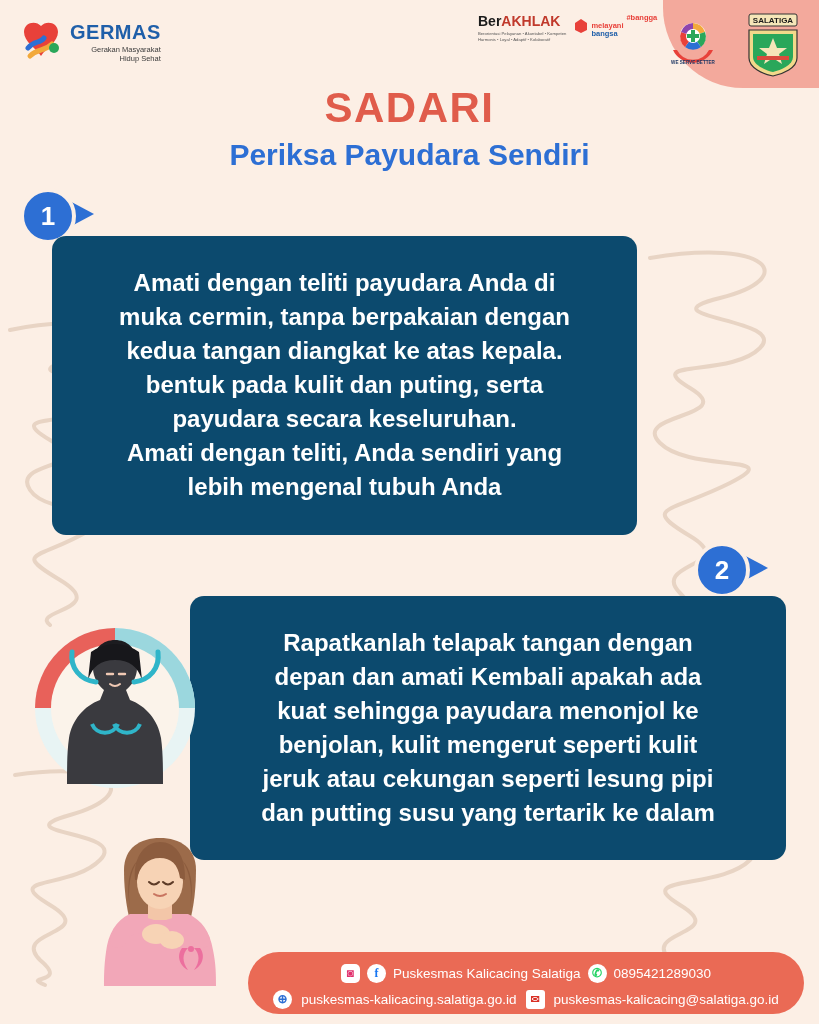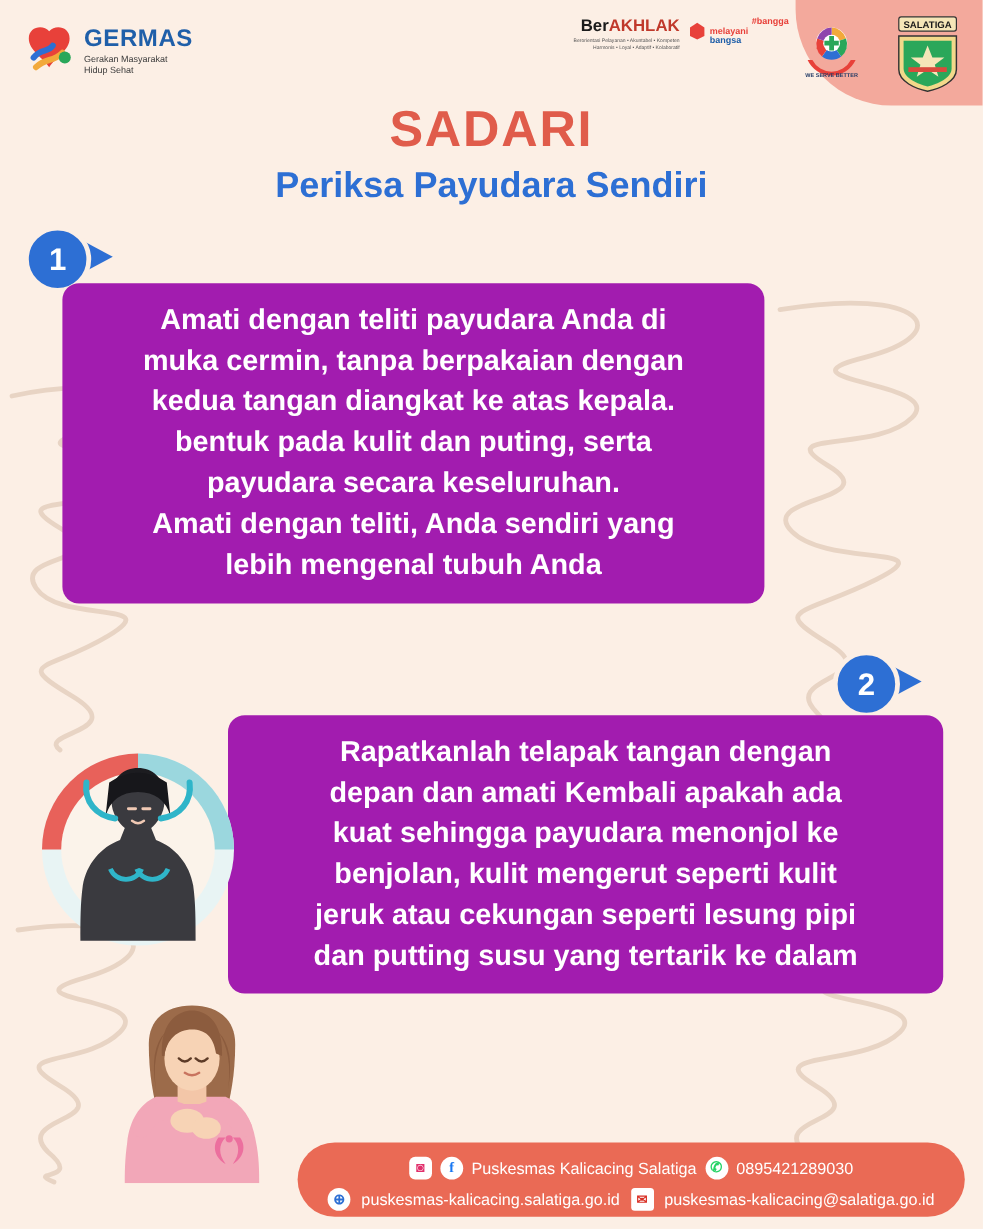--- a/index.html
+++ b/index.html
@@ -28,21 +28,21 @@
   
   .germas {
     position: absolute;
     left: 18px;
     top: 18px;
     display: flex;
     align-items: flex-start;
     gap: 6px;
   }
   .germas-mark { width: 46px; height: 46px; position: relative; }
-  .germas-text { padding-top: 4px; }
+  .germas-text { padding-top: 4px; text-align: right; }
   .germas-title {
     font-size: 20px;
     font-weight: bold;
     color: #1f5fa9;
     letter-spacing: .5px;
     line-height: 1;
   }
   .germas-sub {
     font-size: 7.5px;
     color: #3b3b3b;
@@ -51,21 +51,21 @@
   }
 
   .berakhlak {
     position: absolute;
     left: 478px;
     top: 14px;
     display: flex;
     align-items: flex-start;
     gap: 8px;
   }
-  .ber-left { text-align: right; }
+  .ber-left { text-align: left; }
   .ber-title {
     font-size: 14px;
     font-weight: bold;
     color: #1b1b1b;
     line-height: 1;
   }
   .ber-title .ak { color: #c0392b; }
   .ber-sub {
     font-size: 4.2px;
     color: #555;
@@ -154,26 +154,26 @@
     border-top: 16px solid transparent;
     border-bottom: 16px solid transparent;
     border-left: 30px solid #2d6fd4;
   }
   #badge1 { left: 20px; top: 188px; }
   #badge2 { left: 694px; top: 542px; }
 
   
   .blob {
     position: absolute;
-    background: #a21caf;
+    background: #0c4a6e;
     color: #fff;
     font-weight: bold;
     text-align: center;
     border-radius: 14px;
-    padding: 14px 18px;
+    padding: 30px 18px;
     font-size: 24px;
     line-height: 1.42;
     filter: drop-shadow(0 0 0 rgba(0,0,0,0));
   }
   #blob1 {
     left: 52px;
     top: 236px;
     width: 585px;
   }
   #blob2 {

